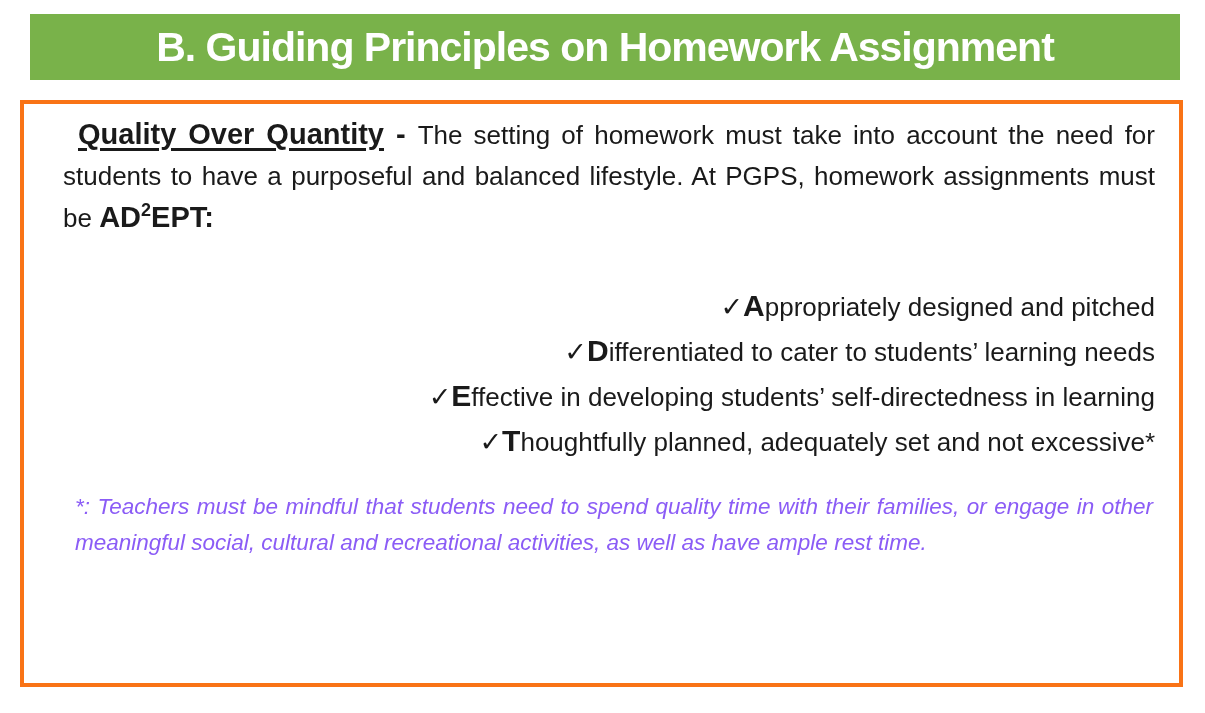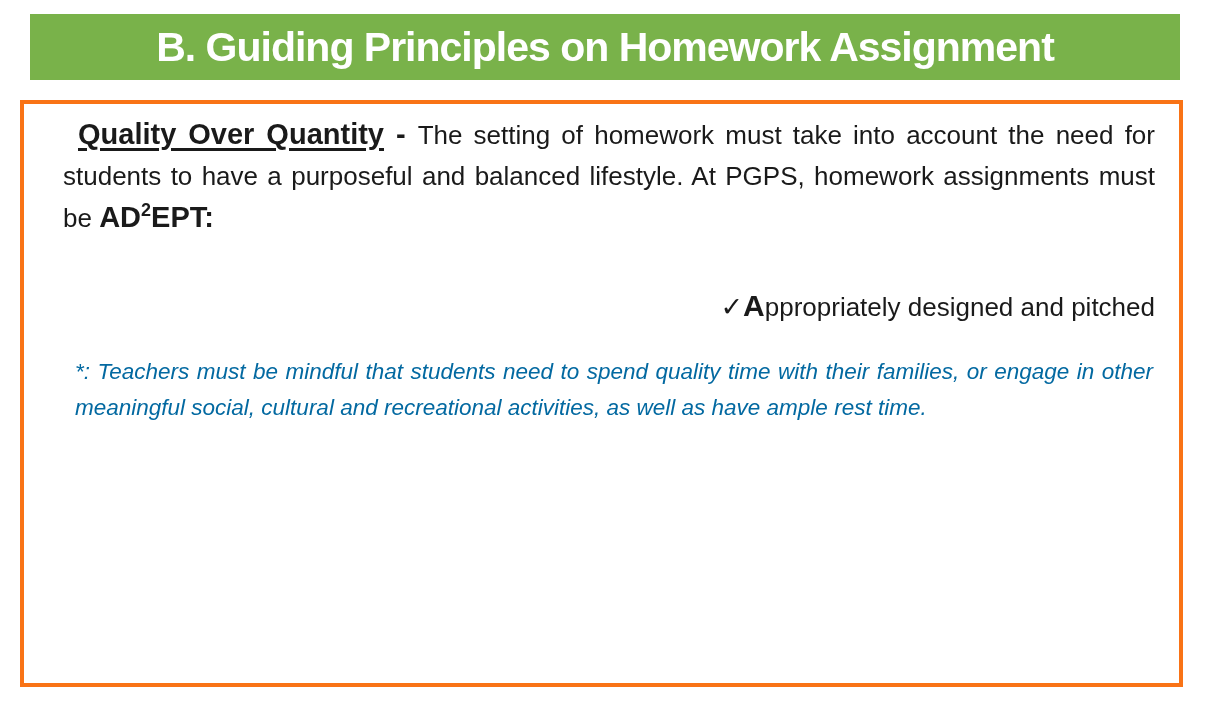--- a/index.html
+++ b/index.html
@@ -106,37 +106,40 @@
   }
 
   
   .footnote {
     margin: 26px 0 0 0;
     padding: 0 2px 0 12px;
     font-style: italic;
     font-size: 22.5px;
     line-height: 36px;
     text-align: justify;
-    color: #0369a1;
+    color: #8b5cf6;
   }
 </style>
 </head>
 <body>
 
 <div class="page">
 
   <div class="banner">
     <h1 class="title">B. Guiding Principles on Homework Assignment</h1>
   </div>
 
   <div class="content-box">
 
     <p class="intro"><span class="qq-heading">Quality Over Quantity</span><span class="qq-dash"> - </span><span>The setting of homework must take into account the need for students to have a purposeful and balanced  lifestyle. At PGPS, homework assignments must be </span><span class="acronym"><span>AD</span><sup>2</sup><span>EPT:</span></span></p>
 
     <ul class="checklist">
       <li><span class="check">✓</span><span class="lead">A</span><span>ppropriately designed and pitched</span></li>
+      <li><span class="check">✓</span><span class="lead">D</span><span>ifferentiated to cater to students’ learning needs</span></li>
+      <li><span class="check">✓</span><span class="lead">E</span><span>ffective in developing students’ self-directedness in learning</span></li>
+      <li><span class="check">✓</span><span class="lead">T</span><span>houghtfully planned, adequately set and not excessive*</span></li>
     </ul>
 
     <p class="footnote"><span>*: </span><span>Teachers must be mindful that students need to spend quality time with their families, or engage in other meaningful social, cultural and recreational activities, as well as have ample rest time.</span></p>
 
   </div>
 
 </div>
 
 </body></html>

